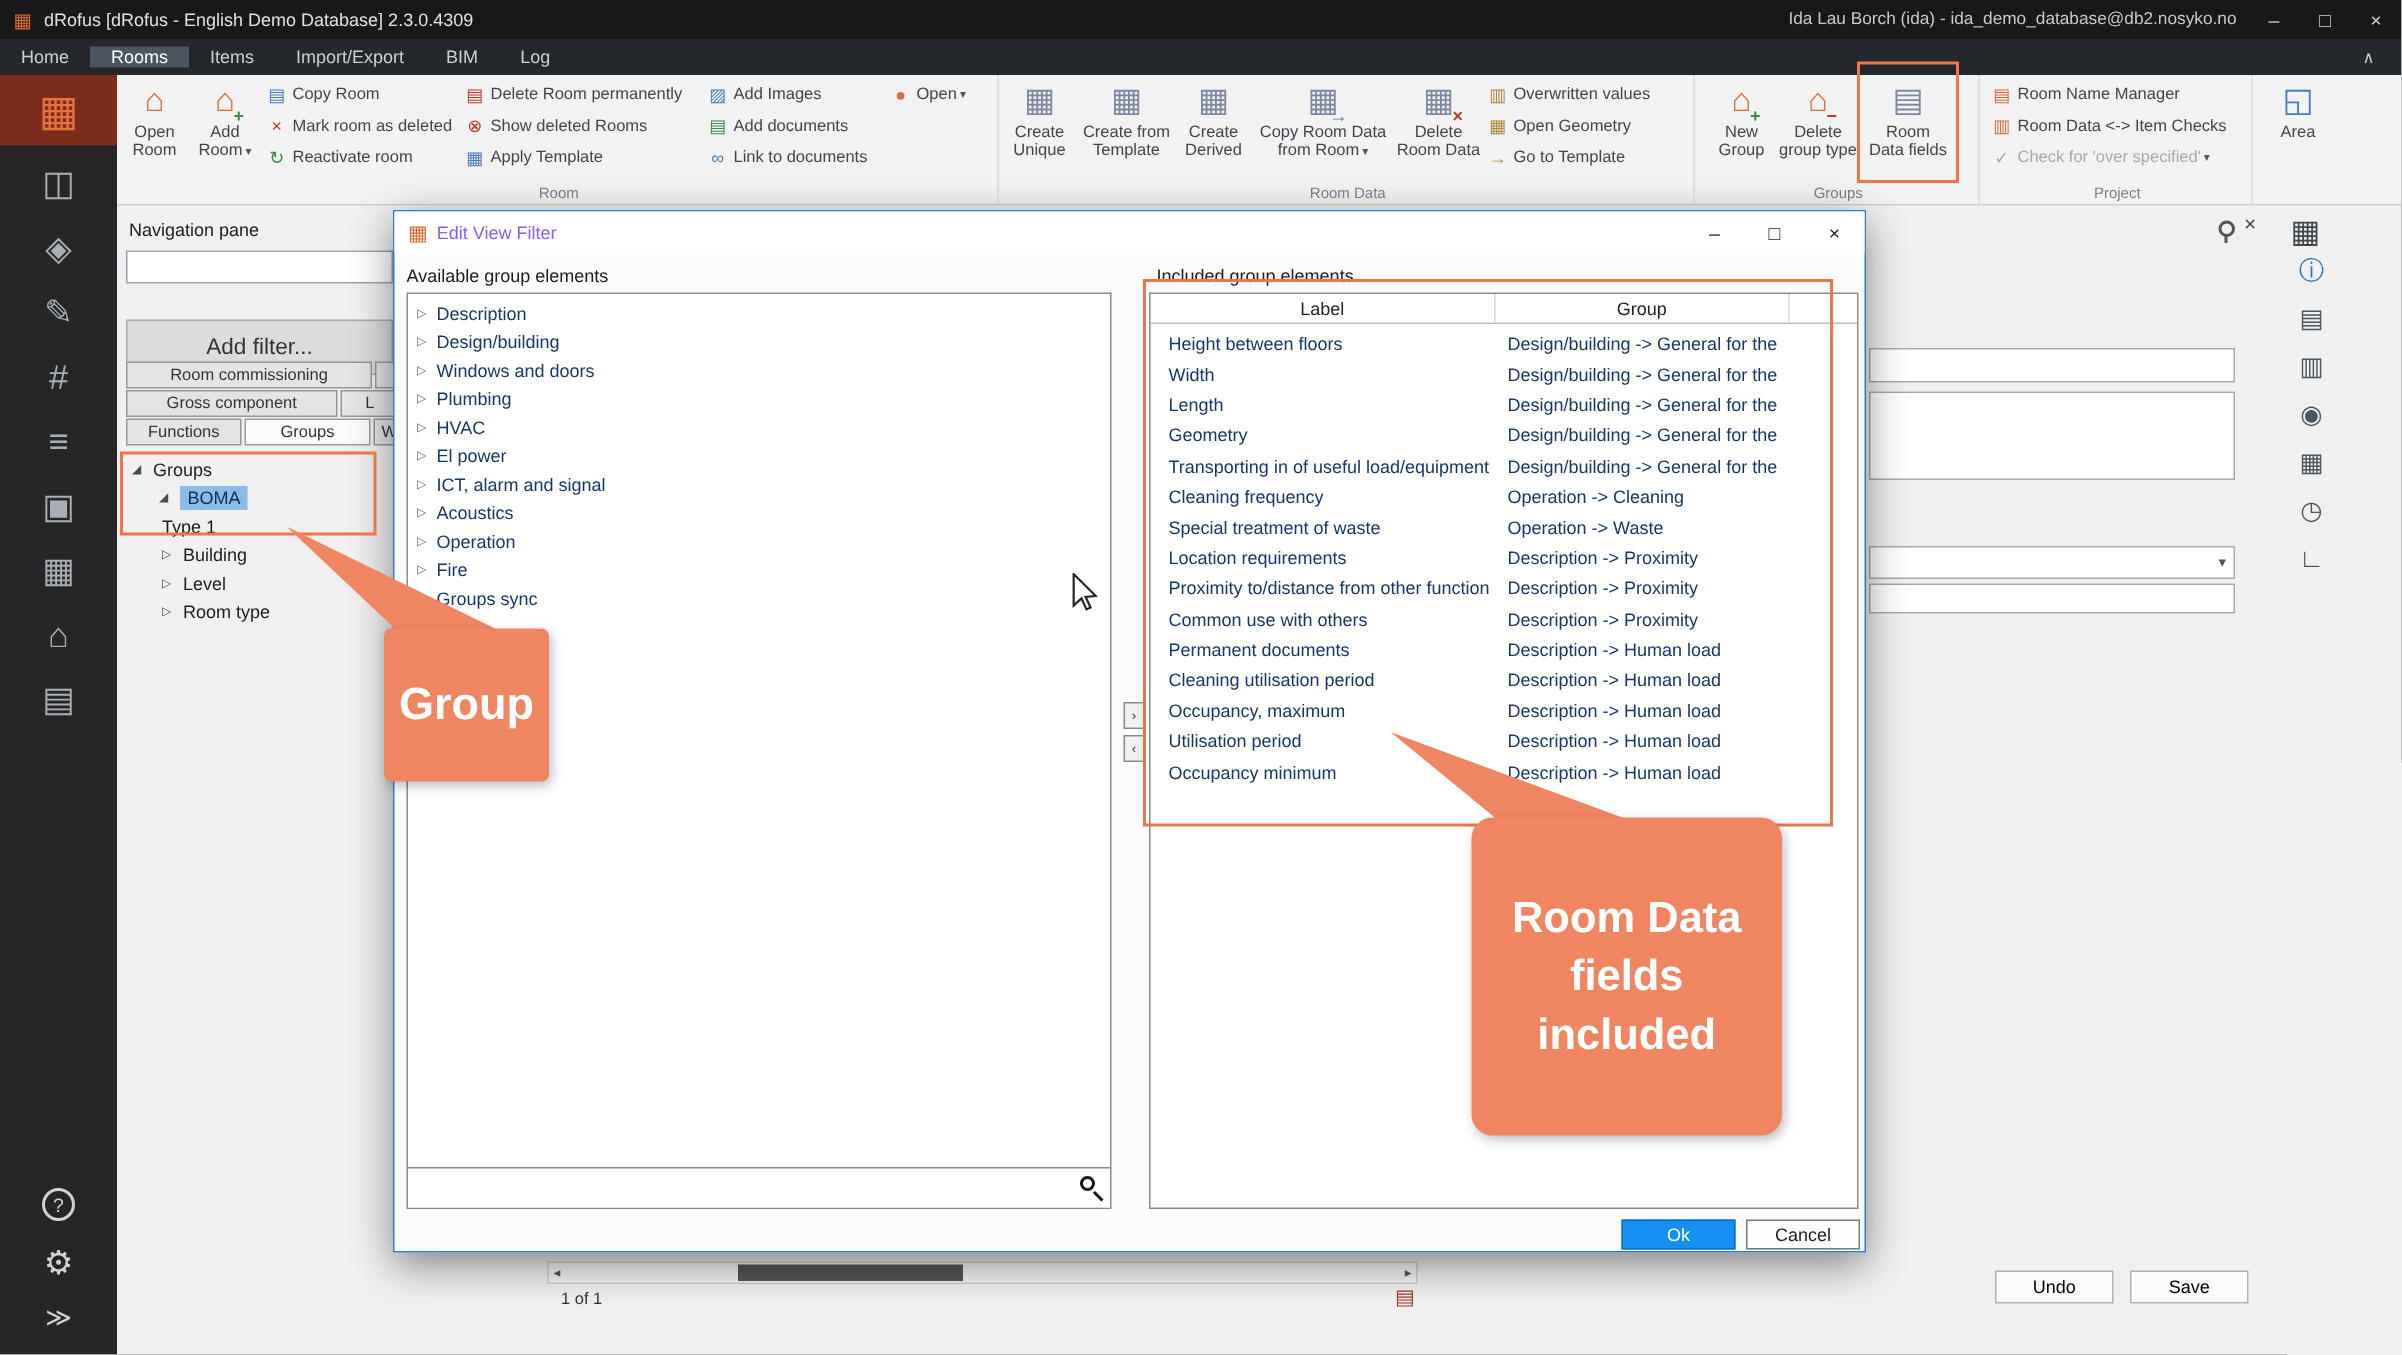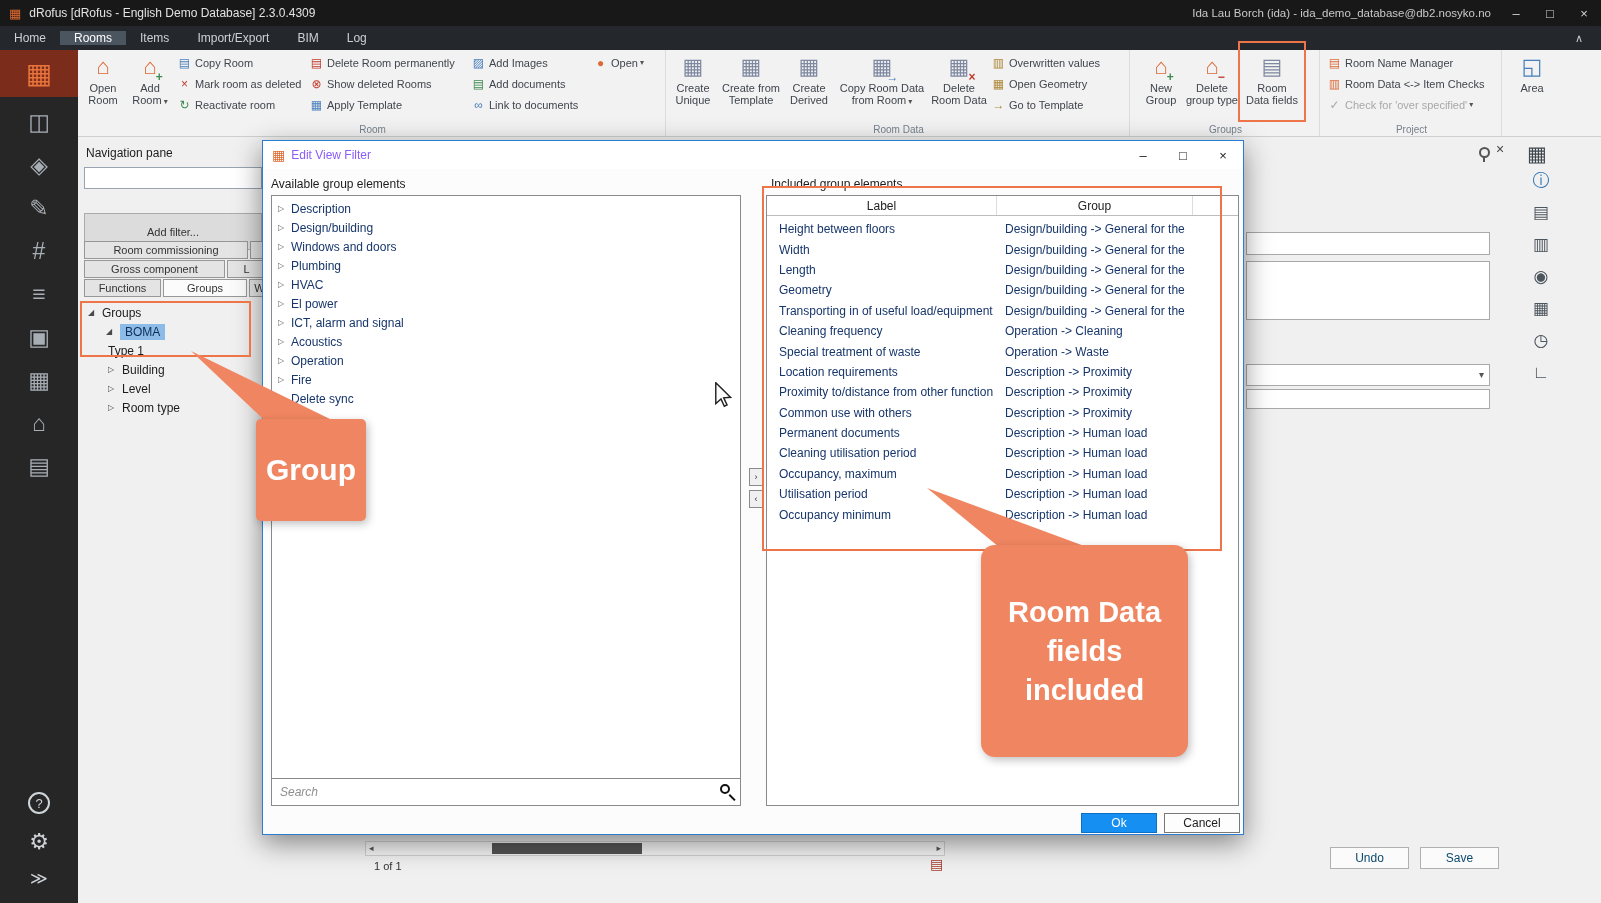--- a/index.html
+++ b/index.html
@@ -45,21 +45,21 @@
 .caret{font-size:8px;color:#555;margin-left:2px}
 .bl{display:block;white-space:nowrap}
 .c-orange{color:#dc6a38}.c-slate{color:#7e88a0}.c-blue{color:#4a7ebb}.c-green{color:#3d8b4f}
 .c-red{color:#bf3a2b}.c-gold{color:#ae8738}.c-dim{color:#a8a8a8}
 .disabled{color:#a8a8a8}
 
 
 .navpane{position:absolute;left:78px;top:137px;width:287px;height:700px}
 .nav-title{position:absolute;left:8px;top:9px;font-size:12px;color:#1c1c1c}
 .nav-search{position:absolute;left:6px;top:30px;width:178px;height:22px;border:1px solid #98a4b2;background:#fff;font-family:inherit;font-size:12px;padding:0 6px;outline:none}
-.addfilter{position:absolute;left:6px;top:76px;width:178px;height:37px;background:#dcdcdc;border:1px solid #ababab;font-size:11px;display:flex;align-items:center;justify-content:center;color:#333}
+.addfilter{position:absolute;left:6px;top:76px;width:178px;height:37px;background:#dcdcdc;border:1px solid #ababab;font-size:15px;display:flex;align-items:center;justify-content:center;color:#333}
 .ftrow{position:absolute;left:6px;display:flex;gap:2px}
 .ftab{height:18px;background:#e4e4e4;border:1px solid #979797;font-size:11px;display:flex;align-items:center;justify-content:center;color:#333;overflow:hidden;white-space:nowrap}
 .ftab.active{background:#fbfbfb}
 .nav-tree{position:absolute;left:0;top:166px;right:20px}
 .titem{display:flex;align-items:center;height:19px}
 .exp{width:14px;font-size:8px;color:#4a4a4a;text-align:left}
 .tlab{font-size:12px;color:#1c1c1c;white-space:nowrap}
 .tlab.selected{background:#8cbbe8;padding:1px 5px;color:#0e2f57}
 
 
@@ -70,21 +70,21 @@
 .stripicons{position:absolute;left:1524px;top:172px;width:34px;display:flex;flex-direction:column;align-items:center;gap:15px}
 .stripicons span{font-size:17px;color:#4d565e;line-height:1}
 .stripicons .first{color:#2e74b5}
 
 
 .hscroll{position:absolute;left:365px;top:841px;width:580px;height:15px;background:#f5f5f5;border:1px solid #d0d0d0}
 .hthumb{position:absolute;left:126px;top:1px;width:150px;height:11px;background:#555}
 .harrow{position:absolute;top:1px;font-size:9px;color:#555}
 .pagetext{position:absolute;left:374px;top:860px;font-size:11px;color:#333}
 .docico{position:absolute;left:930px;top:856px;font-size:14px;color:#a63b2a}
-.footbtn{position:absolute;width:79px;height:22px;background:#fbfbfb;border:1px solid #b0b0b0;font-size:12px;color:#0c4a6e;display:flex;align-items:center;justify-content:center}
+.footbtn{position:absolute;width:79px;height:22px;background:#fbfbfb;border:1px solid #b0b0b0;font-size:12px;color:#000000;display:flex;align-items:center;justify-content:center}
 
 
 .dialog{position:absolute;left:262px;top:140px;width:982px;height:695px;background:#fcfcfc;border:1px solid #2b7cd3;box-shadow:0 8px 26px rgba(0,0,0,.45);z-index:10}
 .dlg-title{position:absolute;left:0;top:0;right:0;height:28px;background:#fff;display:flex;align-items:center}
 .dlg-title .appico{margin:0 6px 0 9px;font-size:14px;color:#e06a30;line-height:1}
 .dlg-title .ttl{font-size:12px;color:#8b5cf6}
 .dlg-ctrl{margin-left:auto;display:flex}
 .dbtn{width:40px;height:28px;display:flex;align-items:center;justify-content:center;color:#222;font-size:13px}
 .panel-label{position:absolute;font-size:12px;color:#1c1c1c}
 .avail-panel{position:absolute;left:8px;top:54px;width:470px;height:611px;border:1px solid #8a8a8a;background:#fff}
@@ -451,25 +451,24 @@
           <li class="arow">
           <span class="exp2">▷</span>
           <span class="alab">Operation</span>
         </li>
           <li class="arow">
           <span class="exp2">▷</span>
           <span class="alab">Fire</span>
         </li>
           <li class="arow">
           <span class="exp2">▷</span>
-          <span class="alab">Delete sync</span>
+          <span class="alab">Groups sync</span>
         </li>
         </ul>
       <div class="searchrow">
-        <input type="text" placeholder="Search" style="">
         <span class="mag"></span>
       </div>
     </div>
 
     <div class="movebtn" style="left:486px;top:327px">›</div>
     <div class="movebtn" style="left:486px;top:349px">‹</div>
 
     <div class="panel-label" style="left:508px;top:36px">Included group elements</div>
     <div class="incl-panel">
       <div class="ithead">

